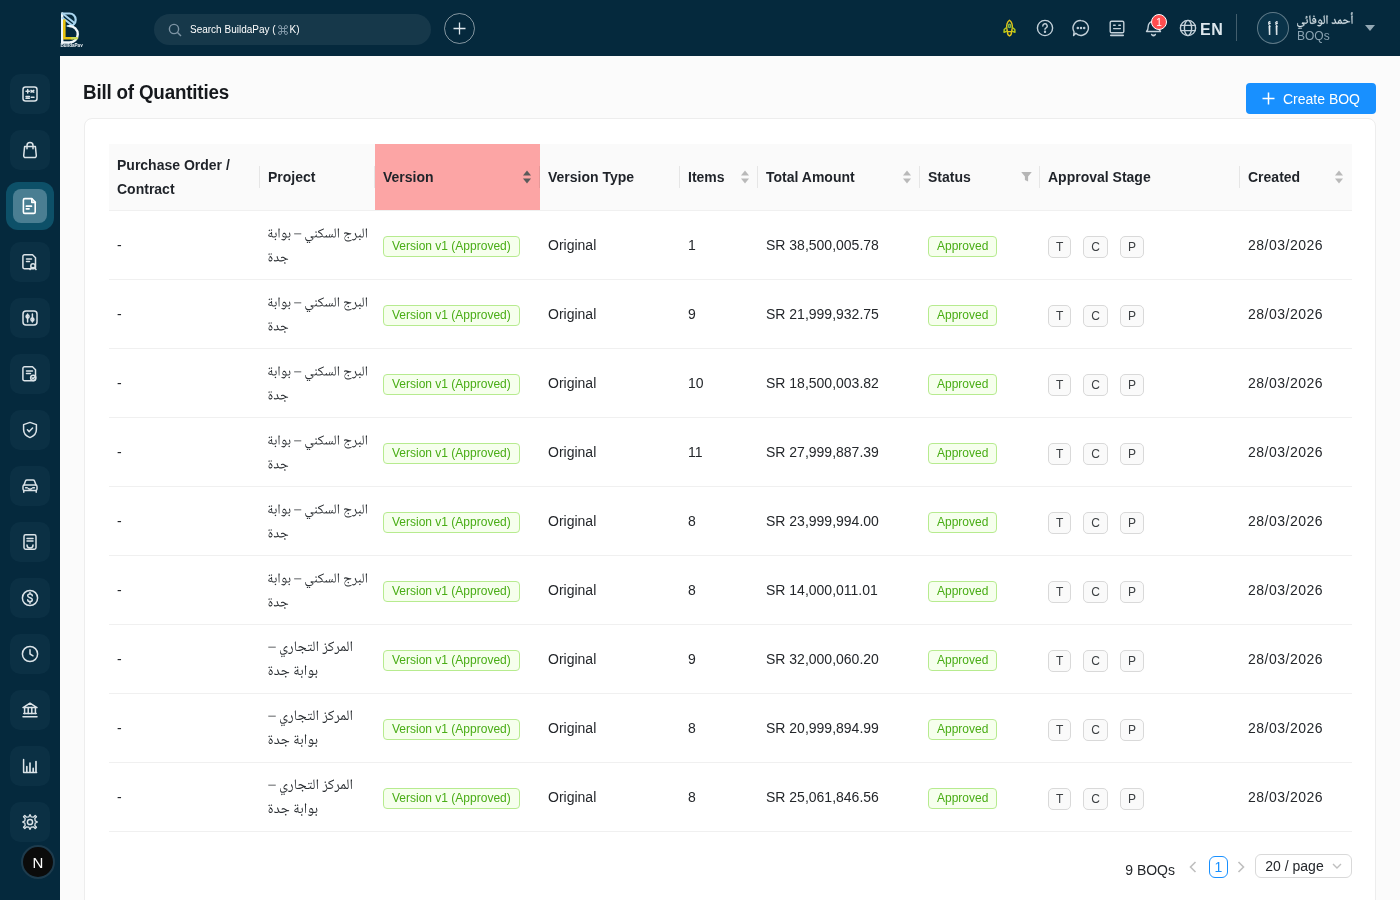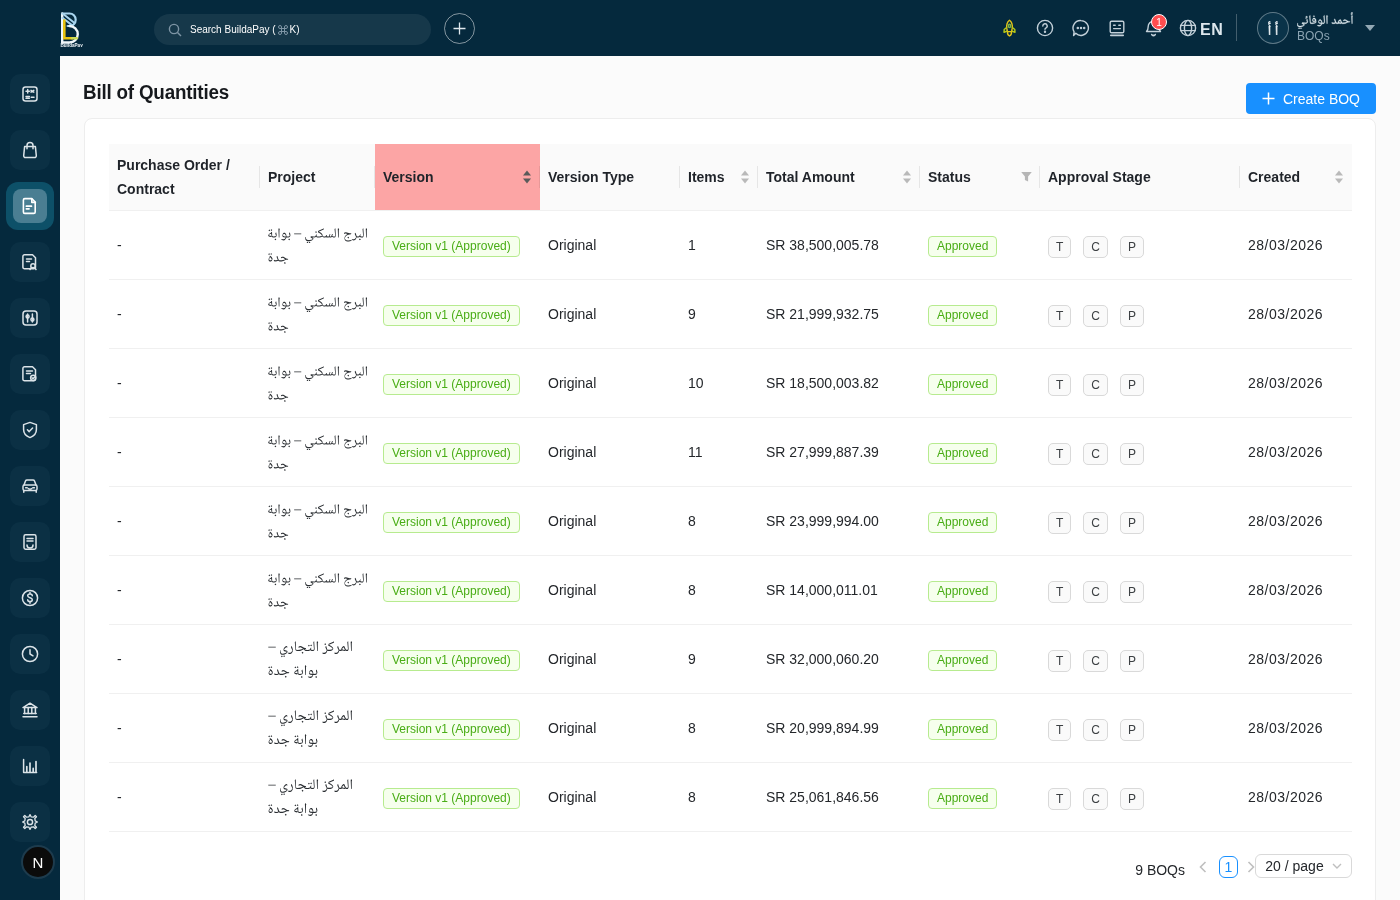--- a/index.html
+++ b/index.html
@@ -57,21 +57,21 @@
   font-size:12px; line-height:19px; padding:0 8px; border-radius:4px; }
 .tag-gray { display:inline-block; position:relative; top:2px; background:#fafafa; border:1px solid #d9d9d9; color:#3c4043;
   font-size:12px; line-height:20px; padding:0 7px; border-radius:5px; margin-right:12px; }
 
 .pager { position:absolute; left:0; top:727px; width:1267px; height:32px; display:flex;
   align-items:flex-end; justify-content:flex-end; font-size:14px; color:#24272b; }
 .pg-total { margin-right:14px; }
 .pg-arrow { width:8px; height:22px; display:flex; align-items:center; justify-content:center; color:#bfbfbf; font-size:12px; }
 .pg-num { width:19px; height:22px; border:1px solid #1890ff; border-radius:6px; color:#1890ff;
   display:flex; align-items:center; justify-content:center; margin:0 9px 0 12px; font-size:14px; }
-.pg-size { width:97px; height:24px; border:1px solid #d9d9d9; border-radius:6px; 
+.pg-size { width:97px; height:24px; border:1px solid #d9d9d9; border-radius:6px; margin-left:10px;
   display:flex; align-items:center; justify-content:center; gap:8px; color:#24272b; }
 </style>
 </head>
 <body>
 
 <div class="top">
   <div class="logo"><svg width="24" height="36" viewBox="0 0 24 36">
 <g fill="none" stroke-linecap="round">
 <path d="M2.2 2.5 V31.5" stroke="#eef6fb" stroke-width="2.4"></path>
 <path d="M2.2 2.5 H9.5 a6.2 6.2 0 0 1 6.2 6.2 c0 3.5 -2.8 6.3 -6.2 6.3 H7.6" stroke="#a8d4ee" stroke-width="2.2"></path>

